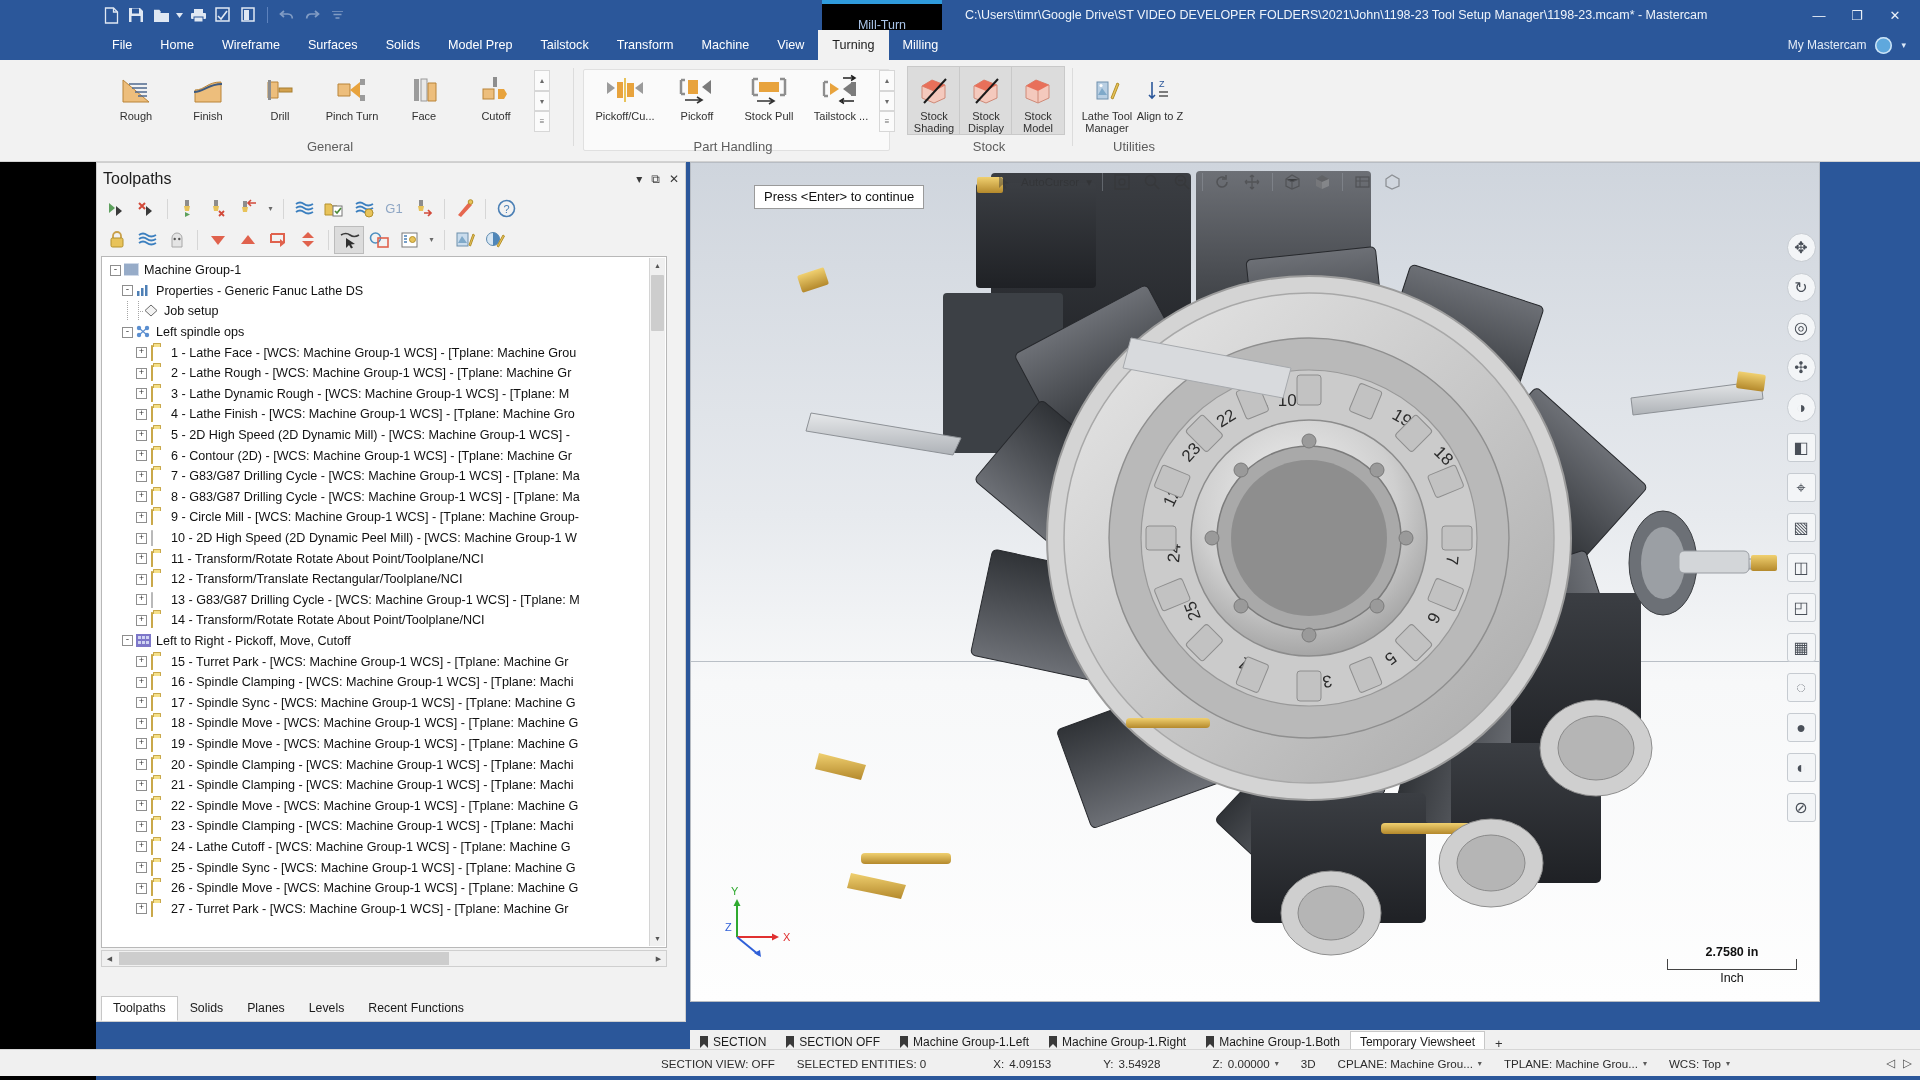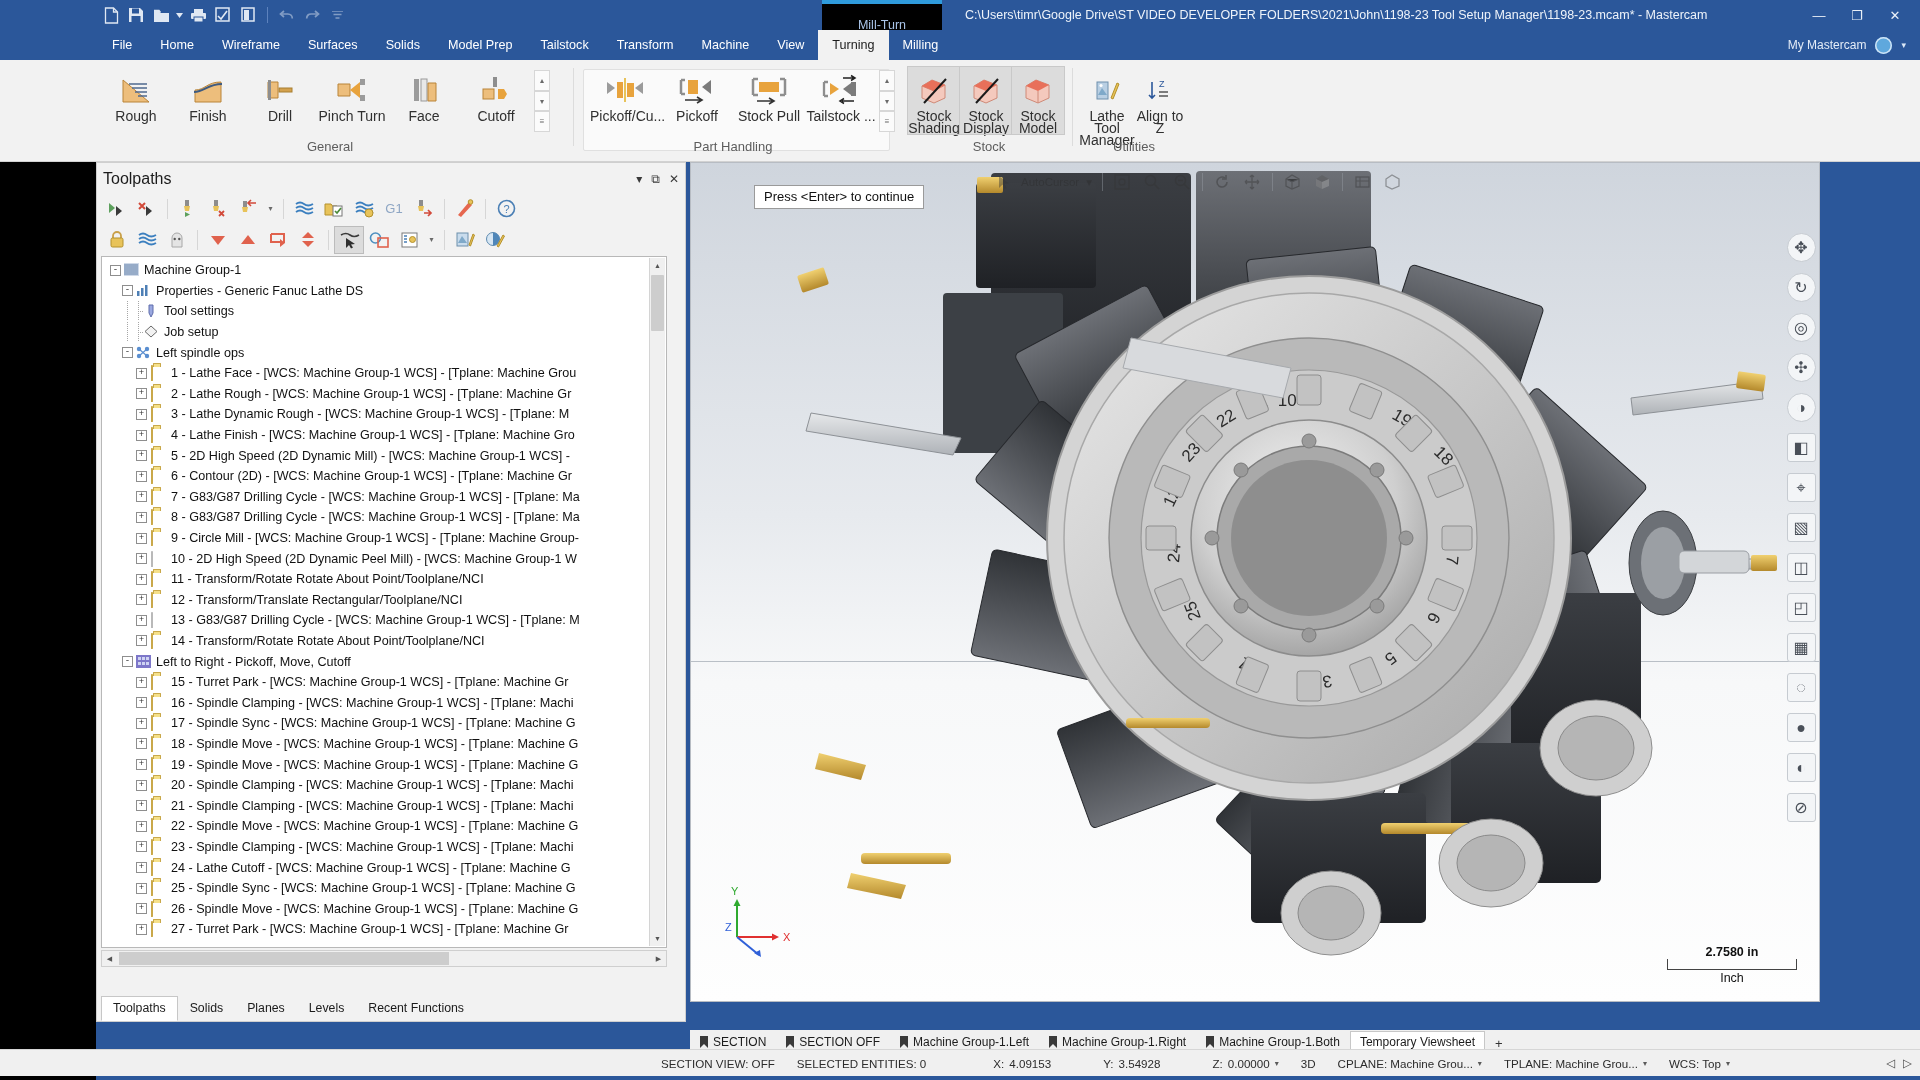--- a/index.html
+++ b/index.html
@@ -39,21 +39,21 @@
 
   
   .ribbon{position:absolute;left:0;top:60px;width:1920px;height:101px;background:#f2f2f2;
      border-bottom:1px solid #d2d2d2;}
   .rgroup{position:absolute;top:3px;height:92px;}
   .rgbody{display:flex;align-items:flex-start;height:72px;padding-top:4px;}
   .rglabel{position:absolute;bottom:1px;left:0;width:100%;text-align:center;font-size:13px;color:#5d5d5d;}
   .rsep{position:absolute;top:8px;width:1px;height:78px;background:#dcdcdc;}
   .rbtn{width:72px;display:flex;flex-direction:column;align-items:center;gap:4px;padding-top:3px;cursor:default;}
   .rbtn .ico{height:36px;display:flex;align-items:flex-end;justify-content:center;}
-  .rbtn .lbl{font-size:14px;color:#303030;text-align:center;line-height:12px;max-width:70px;}
+  .rbtn .lbl{font-size:11px;color:#303030;text-align:center;line-height:12px;max-width:70px;}
   .rbtn .lbl.two{line-height:12px;}
   .rbtn.sel{background:#dcdcdc;outline:1px solid #c9c9c9;}
   .spin{display:flex;flex-direction:column;justify-content:space-between;height:62px;
      margin-left:2px;margin-top:3px;}
   .spin div{width:14px;height:19px;border:1px solid #d7d7d7;background:#fbfbfb;
      display:flex;align-items:center;justify-content:center;font-size:8px;color:#6a6a6a;}
   .grpbox{position:absolute;top:6px;border:1px solid #e0e0e0;background:#fafafa;border-radius:2px;}
 
   
   .tp-panel{position:absolute;left:96px;top:162px;width:590px;height:860px;background:#f2f2f2;
@@ -655,31 +655,20 @@
             <svg width="14" height="13" viewBox="0 0 14 13">
                 <rect x="1" y="7" width="2.5" height="5" fill="#4d7fb5"></rect>
                 <rect x="5" y="4" width="2.5" height="8" fill="#4d7fb5"></rect>
                 <rect x="9" y="1" width="2.5" height="11" fill="#4d7fb5"></rect>
               </svg>
           </span>
           <span class="tlbl">Properties - Generic Fanuc Lathe DS</span>
         </div>
 
 
-        <div class="trow">
-          <span style="width:20px"></span>
-            <span class="dots"></span>
-          <span class="dotsT"></span>
-          <span class="ico16">
-            <svg width="14" height="14" viewBox="0 0 14 14">
-                <path d="M5 1h4v8l-2 4-2-4z" fill="#9aa8e0" stroke="#5f6dab"></path>
-              </svg>
-          </span>
-          <span class="tlbl">Tool settings</span>
-        </div>
 
         <div class="trow">
           <span style="width:20px"></span>
             <span class="dots"></span>
           <span class="dotsT"></span>
           <span class="ico16">
             <svg width="14" height="13" viewBox="0 0 14 13">
                 <path d="M7 1 L13 6.5 L7 12 L1 6.5z" fill="#f2f2f2" stroke="#6a6a6a"></path>
               </svg>
           </span>

